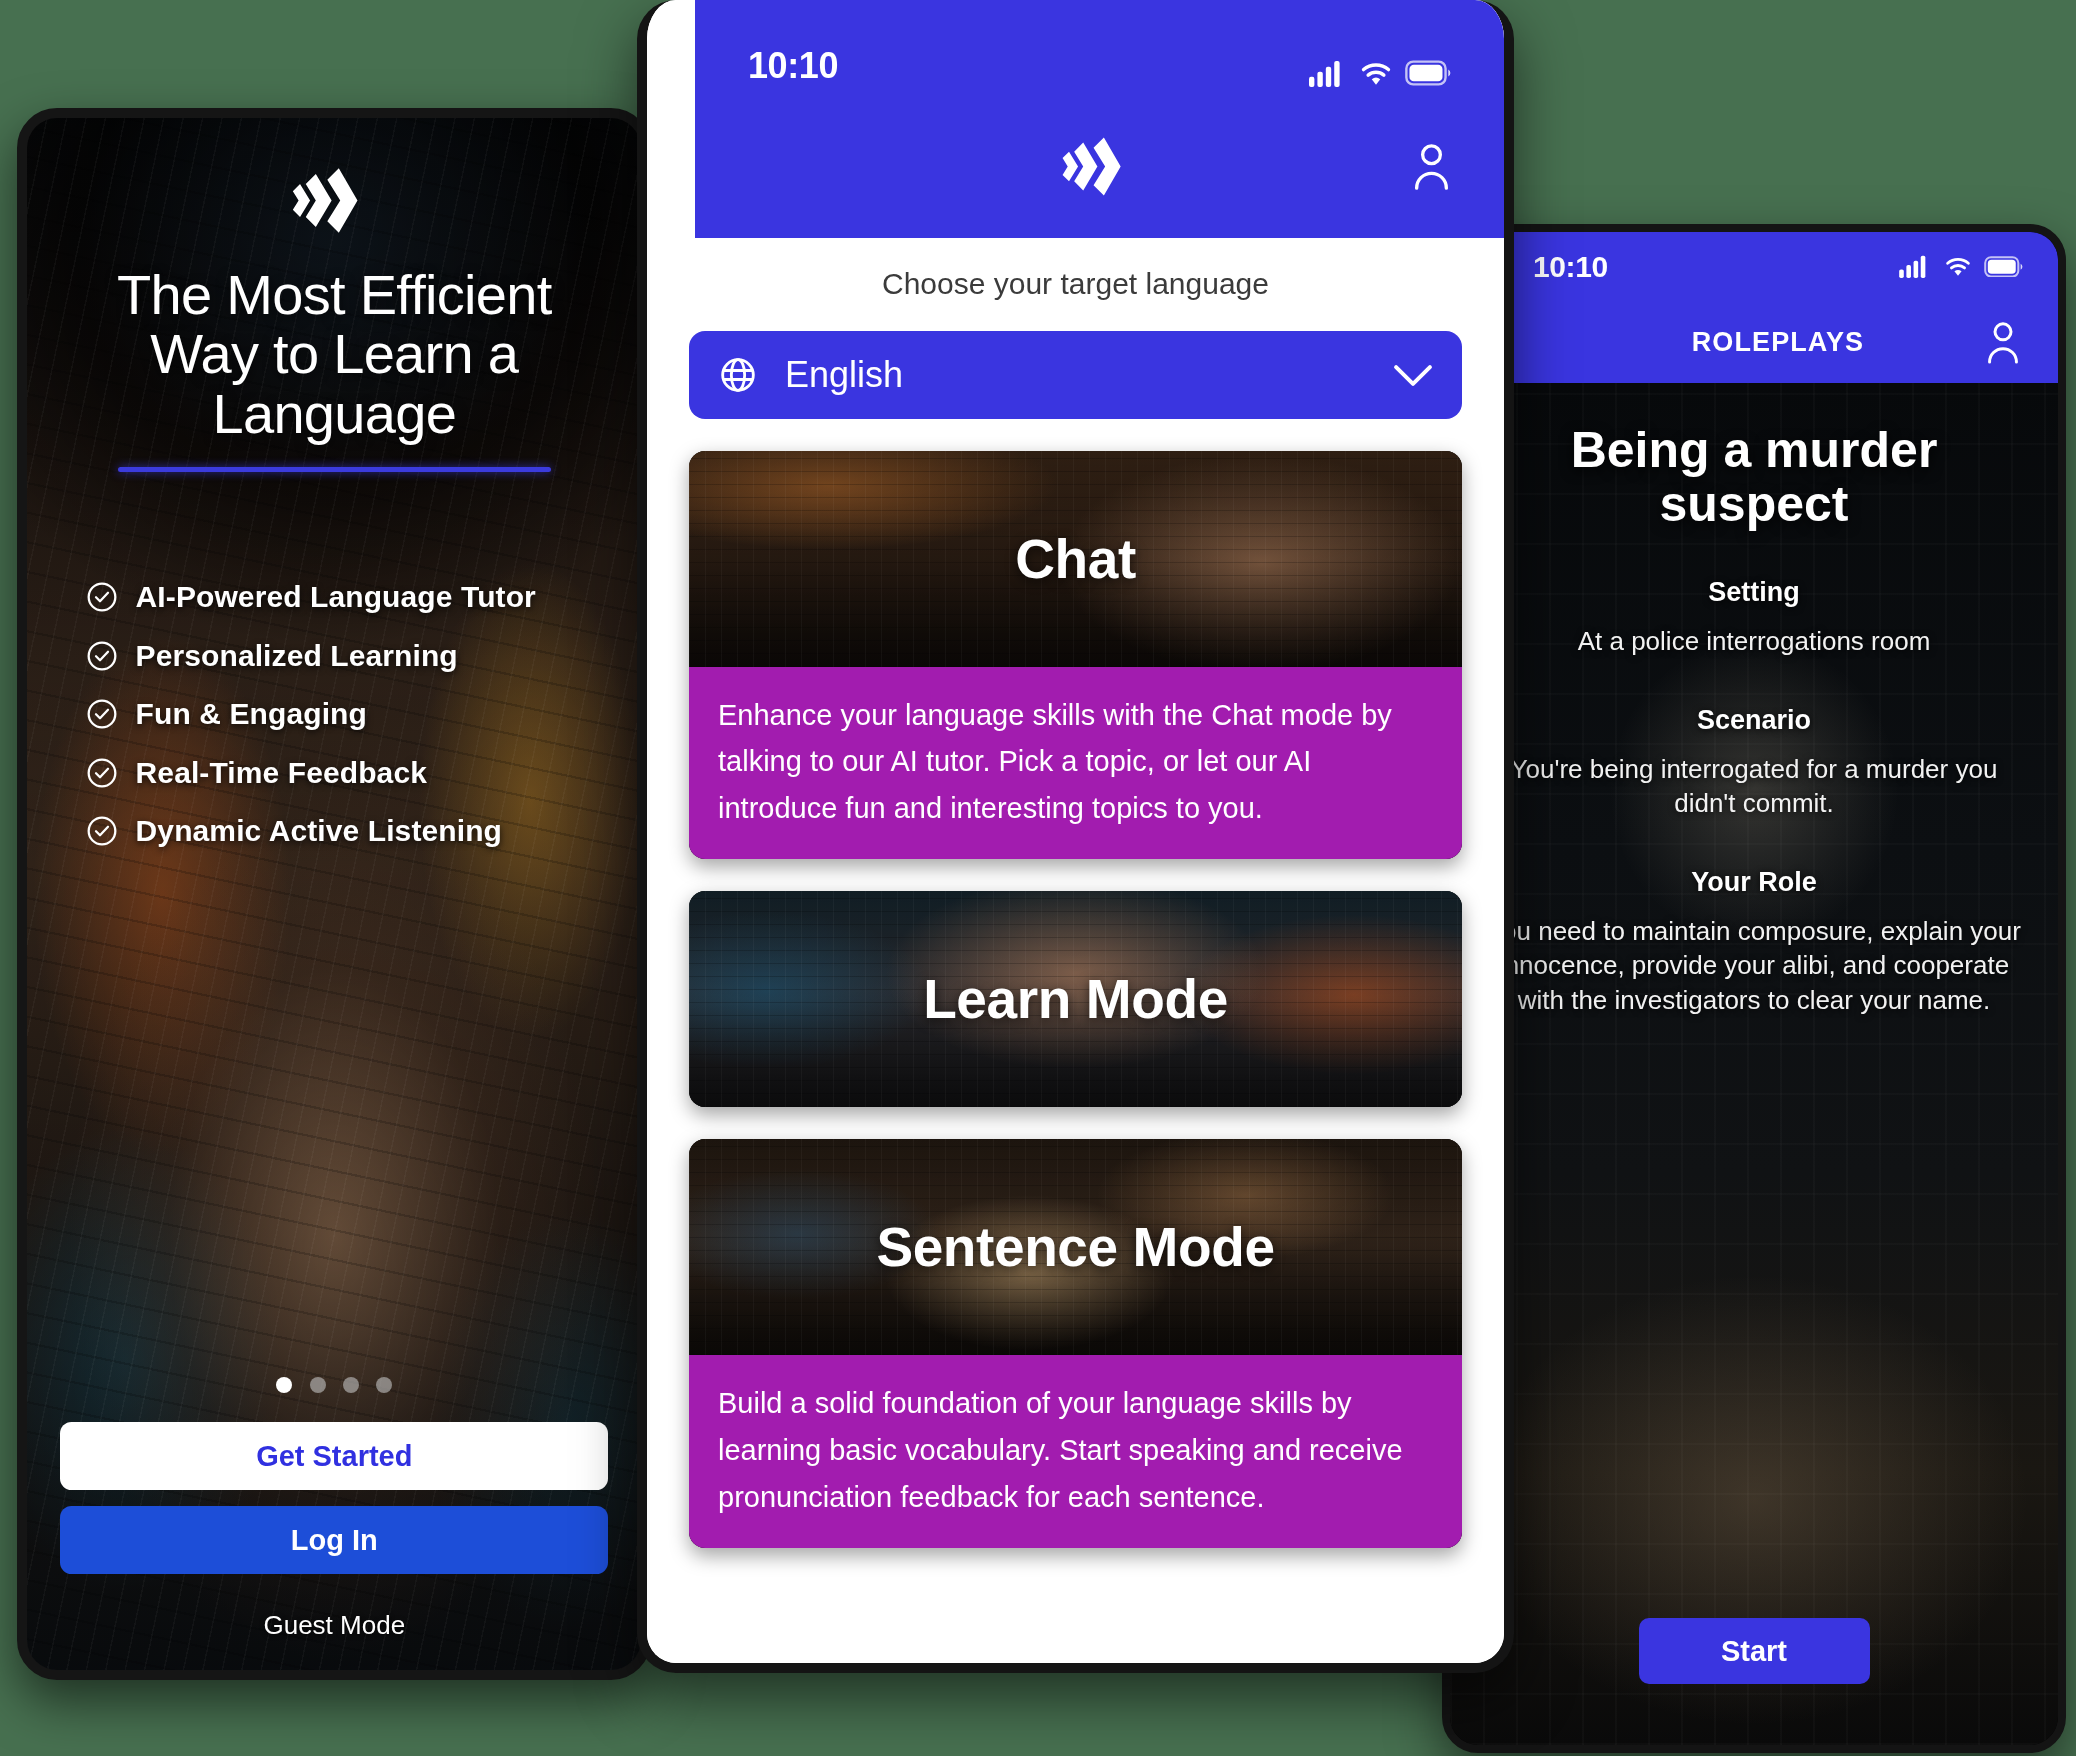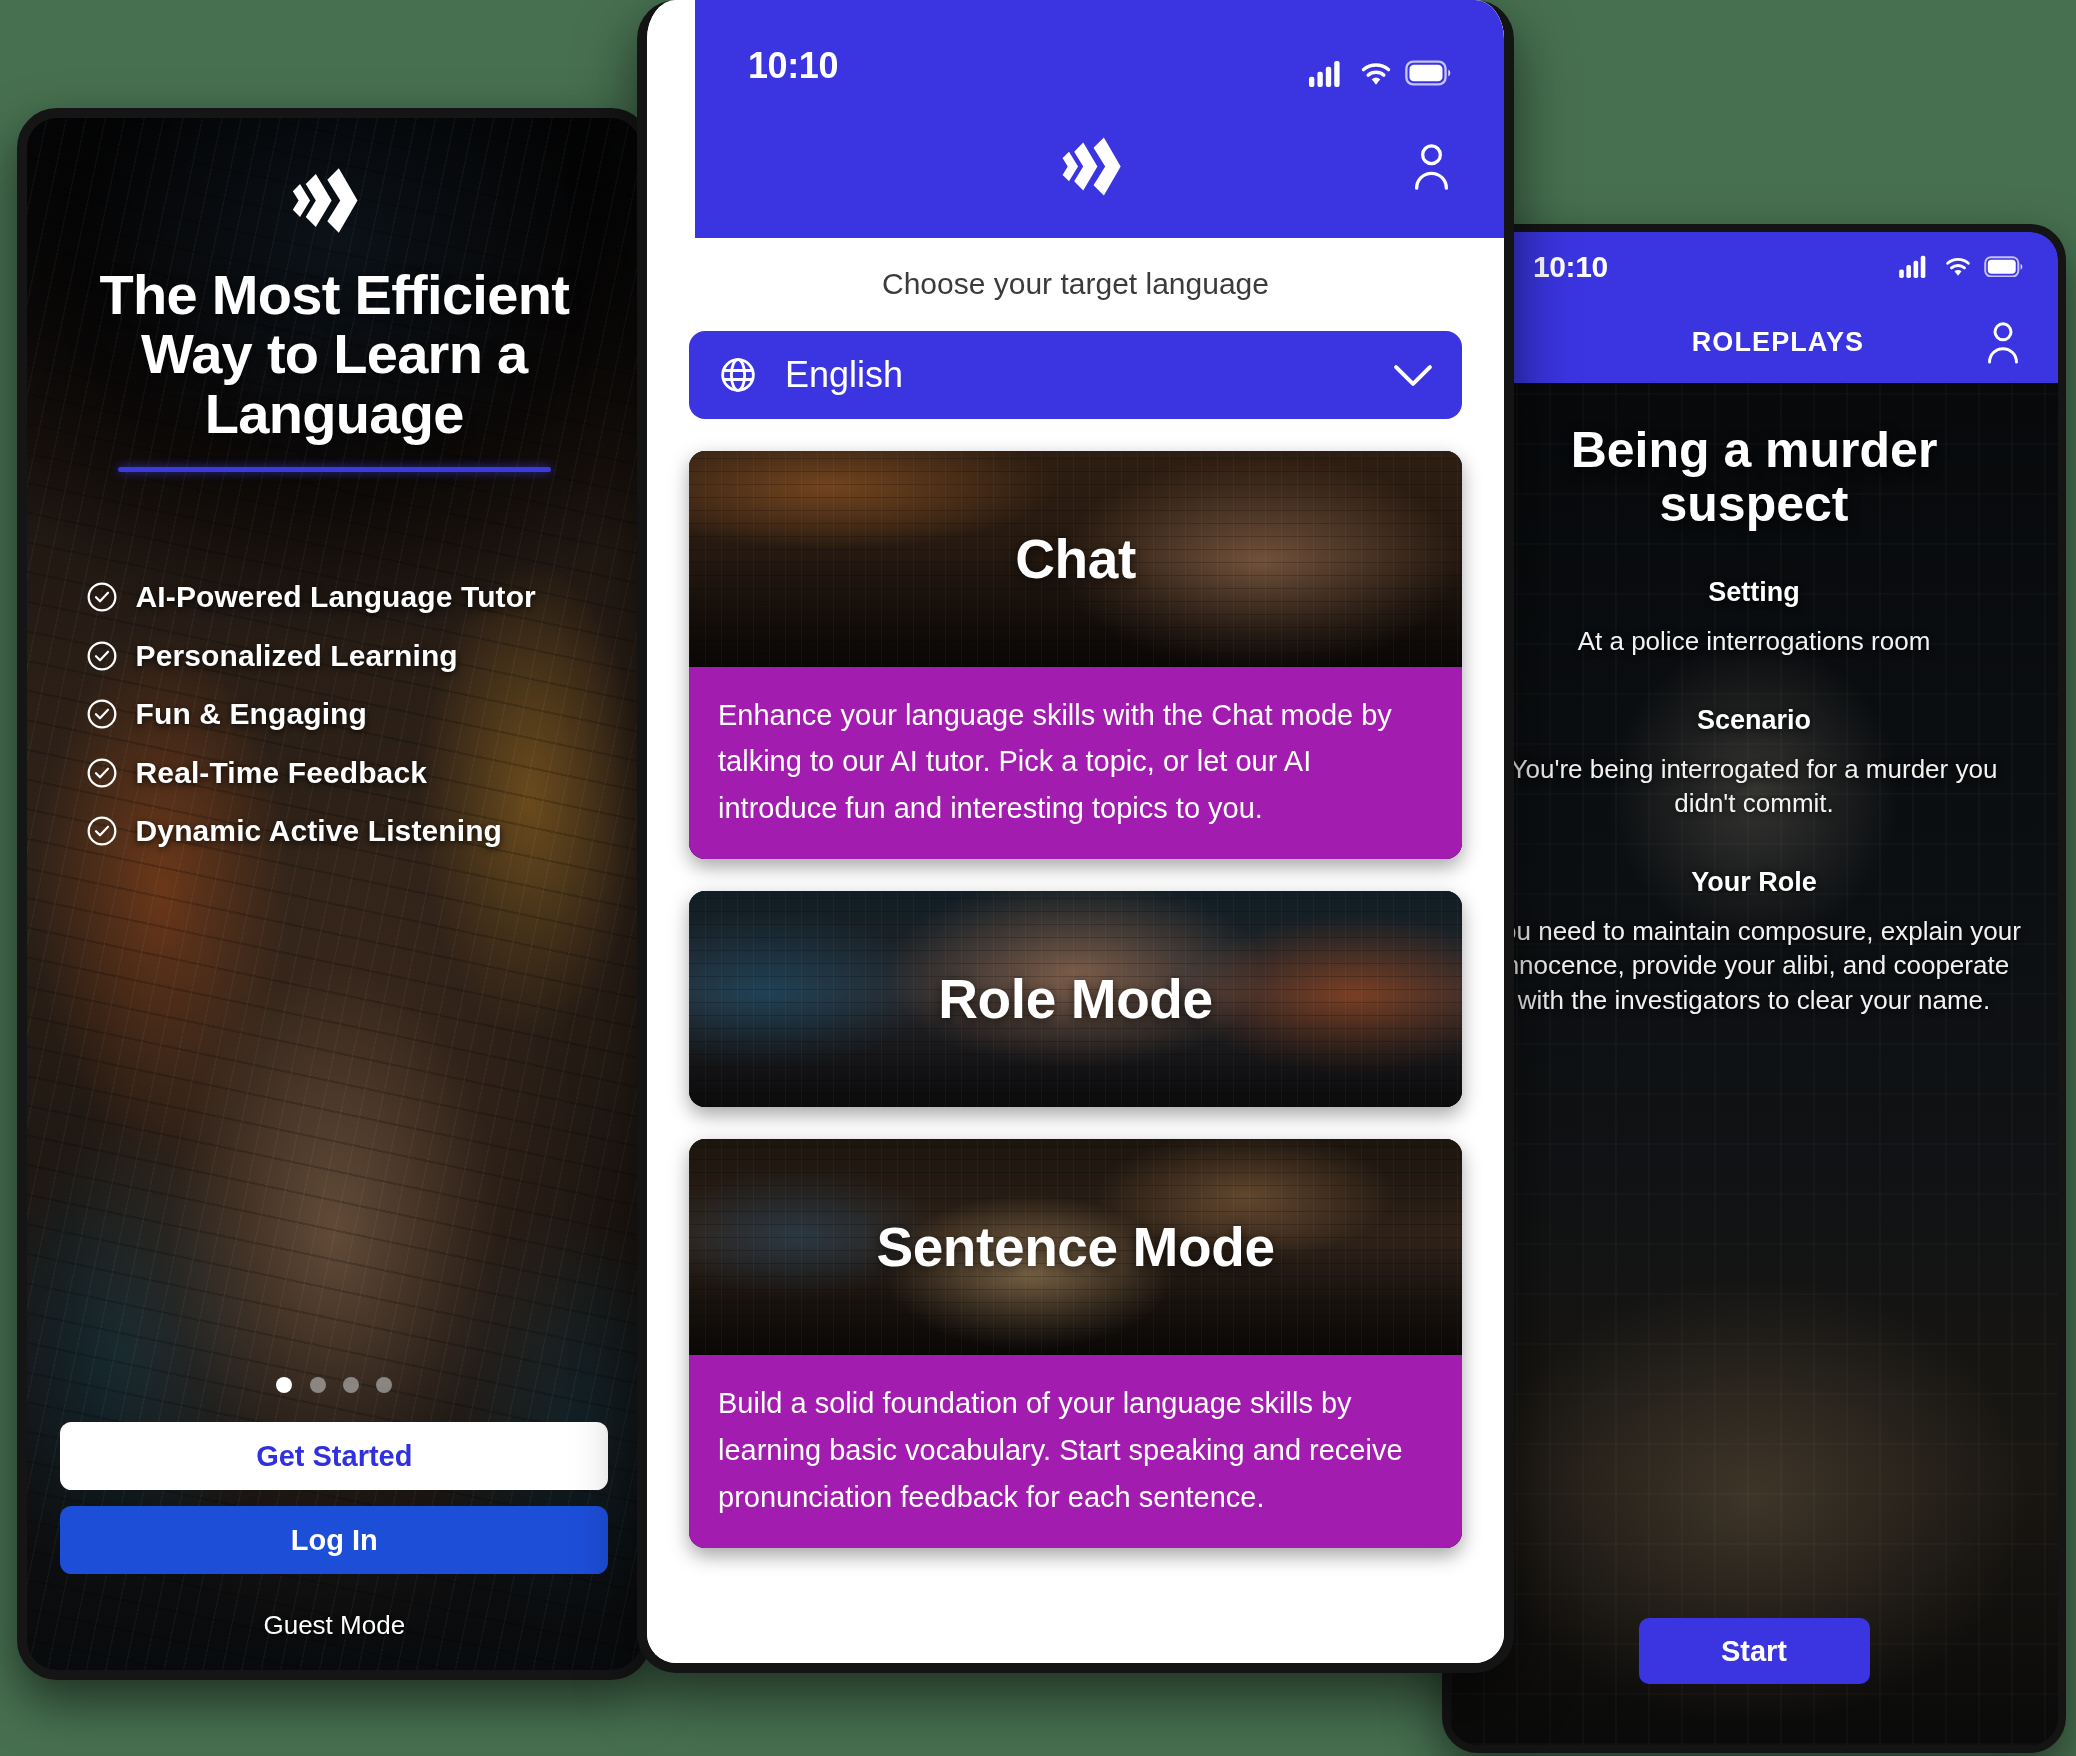--- a/index.html
+++ b/index.html
@@ -50,21 +50,21 @@
   }
   .left-content {
     position: absolute; inset: 0;
     display: flex; flex-direction: column; align-items: center;
     padding: 43px 33px 29px;
   }
   .logo-mark { display:block; }
   .left-title {
     margin-top: 24.5px;
     color: #fff; text-align: center;
-    font-size: 56px; line-height: 1.07; font-weight: 700;
+    font-size: 56px; line-height: 1.07; font-weight: 400;
     letter-spacing: -0.7px;
     text-shadow: 0 2.9px 13px rgba(0,0,0,.7);
   }
   .title-rule {
     margin-top: 23px; width: 433px; height: 5px;
     background: #3b3bdd; border-radius: 2.9px;
     box-shadow: 0 0 10px rgba(59,59,221,.8);
   }
   .feature-list { margin-top: 108px; width: 100%; padding-left: 26px; }
   .feature-row {
@@ -451,21 +451,21 @@
           <div class="mode-hero hero-chat">
             <span class="hero-texture"></span>
             <span class="mode-hero-title">Chat</span>
           </div>
           <div class="mode-desc">Enhance your language skills with the Chat mode by talking to our AI tutor. Pick a topic, or let our AI introduce fun and interesting topics to you.</div>
         </div>
 
         <div class="mode-card">
           <div class="mode-hero hero-call">
             <span class="hero-texture"></span>
-            <span class="mode-hero-title">Role Mode</span>
+            <span class="mode-hero-title">Learn Mode</span>
           </div>
         </div>
 
         <div class="mode-card">
           <div class="mode-hero hero-sentence">
             <span class="hero-texture"></span>
             <span class="mode-hero-title">Sentence Mode</span>
           </div>
           <div class="mode-desc">Build a solid foundation of your language skills by learning basic vocabulary. Start speaking and receive pronunciation feedback for each sentence.</div>
         </div>

